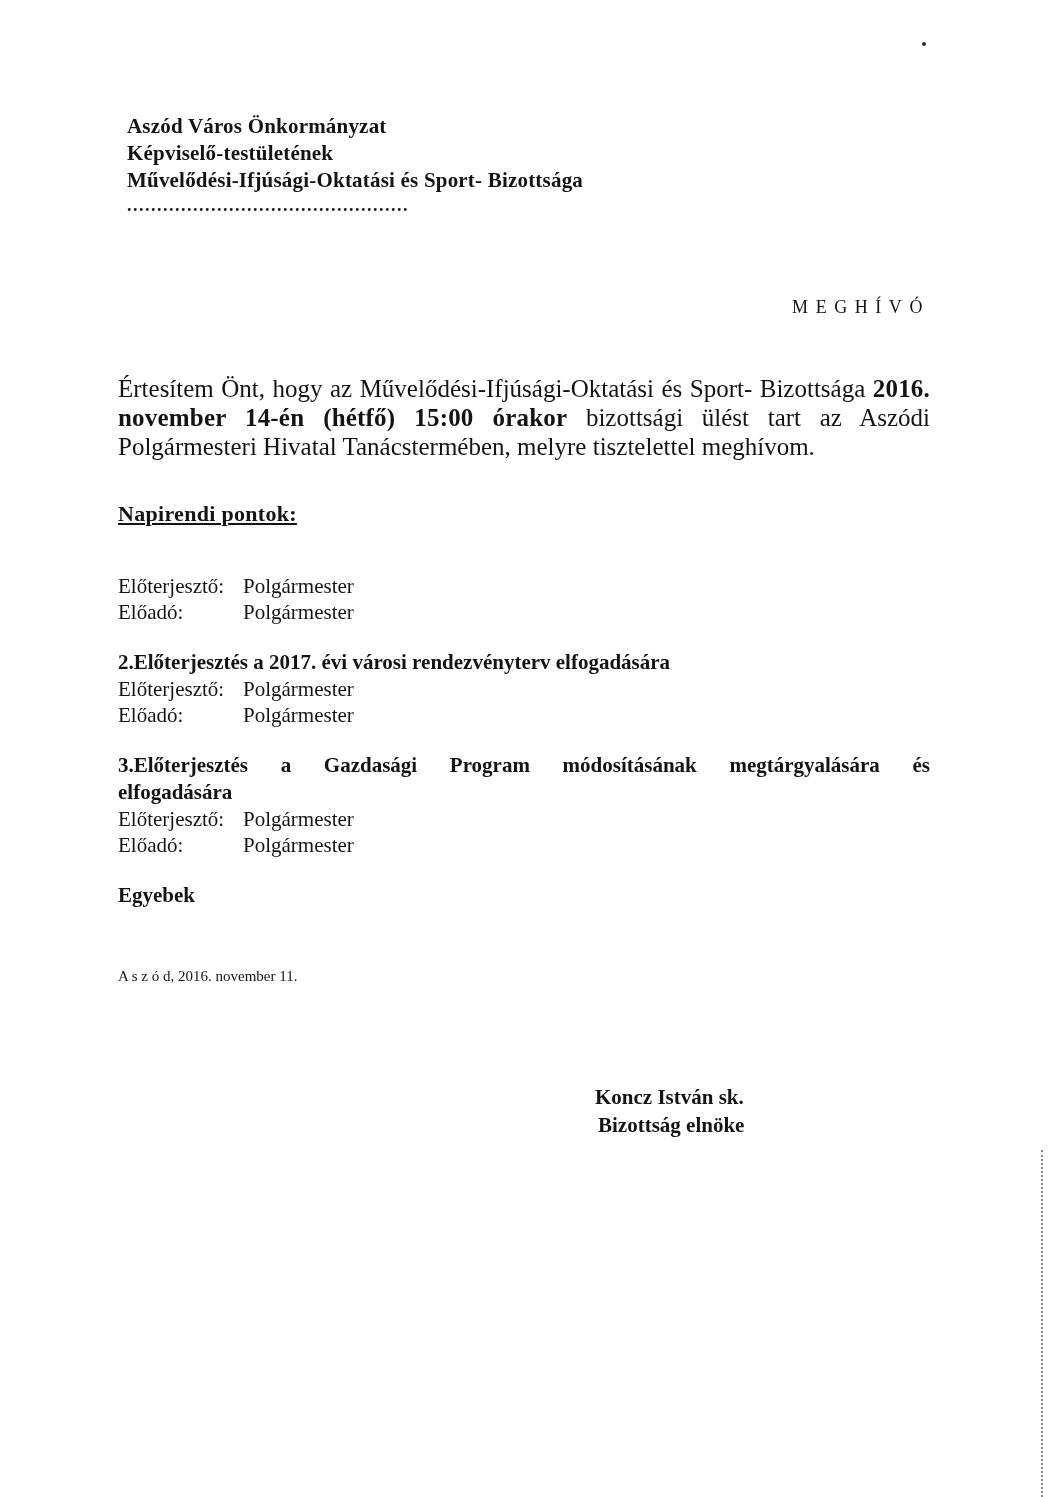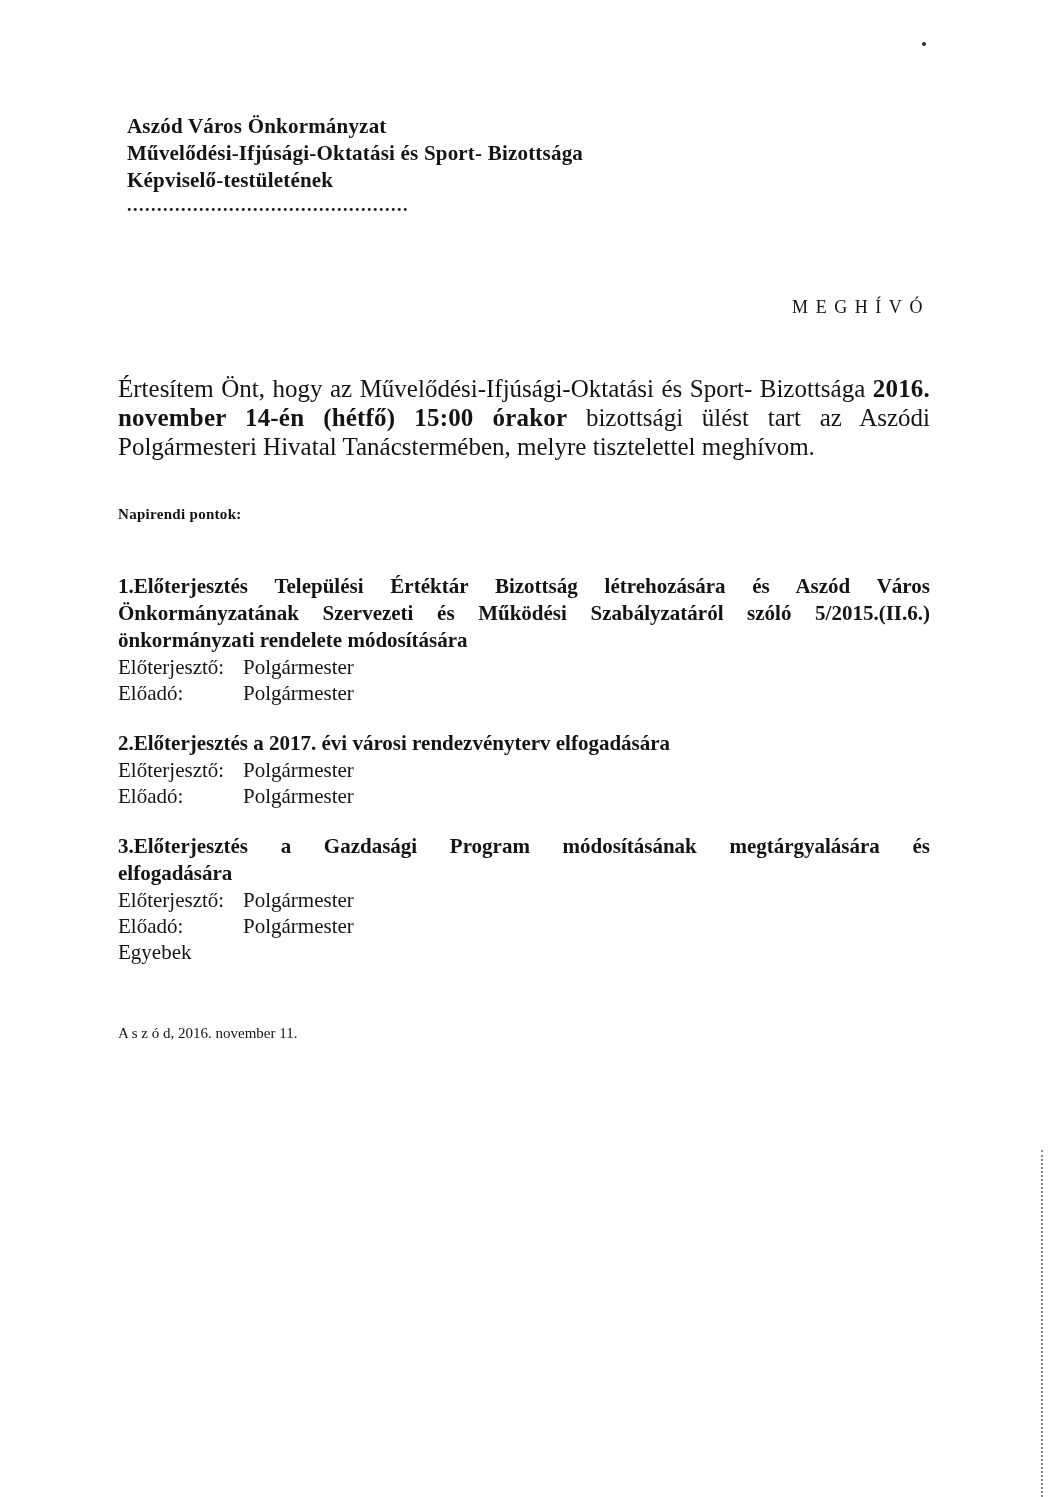--- a/index.html
+++ b/index.html
@@ -53,22 +53,23 @@
     font-size: 25px;
     line-height: 29px;
     text-align: justify;
     text-justify: inter-word;
   }
   .intro b { letter-spacing: 0.2px; }
 
   
   .agenda-heading {
     margin-top: 40px;
-    font-size: 15px;
+    font-size: 22px;
     font-weight: bold;
+    text-decoration: underline;
     line-height: 26px;
     letter-spacing: 0.3px;
   }
   .agenda-item { margin-top: 24px; }
   .agenda-item.gap-large { margin-top: 46px; }
   .agenda-item.gap-xlarge { margin-top: 24px; }
   .item-title {
     font-size: 21px;
     font-weight: bold;
     line-height: 27px;
@@ -79,22 +80,23 @@
   .item-title.stretched { word-spacing: 7px; }
   .meta-row {
     font-size: 21px;
     line-height: 26px;
   }
   .meta-label {
     display: inline-block;
     width: 125px;
   }
   .other-heading {
+    margin-top: 24px;
     font-size: 21px;
-    font-weight: normal;
+    font-weight: bold;
     line-height: 27px;
   }
 
   
   .date-line {
     margin-top: 54px;
     font-size: 15px;
     line-height: 27px;
   }
   .signature {
@@ -127,33 +129,32 @@
   }
 </style>
 </head>
 <body>
 
 <div class="page">
   <div class="content">
 
     <div class="letterhead">
       <div>Aszód Város Önkormányzat</div>
+      <div>Képviselő-testületének</div>
       <div>Művelődési-Ifjúsági-Oktatási és Sport- Bizottsága</div>
-      <div>Képviselő-testületének</div>
     </div>
     <div class="dotted-rule">...............................................</div>
 
     <div class="doc-title">MEGHÍVÓ</div>
 
     <p class="intro"><span>Értesítem Önt, hogy az Művelődési-Ifjúsági-Oktatási és Sport- Bizottsága </span><b>2016. november 14-én (hétfő) 15:00 órakor</b><span> bizottsági ülést tart az Aszódi Polgármesteri Hivatal Tanácstermében, melyre tisztelettel meghívom.</span></p>
 
     <div class="agenda-heading">Napirendi pontok:</div>
 
     <div class="agenda-item gap-large">
-      <p class="item-title">1.Előterjesztés Települési Értéktár Bizottság létrehozására és Aszód Város Önkormányzatának Szervezeti és Működési Szabályzatáról szóló 5/2015.(II.6.) önkormányzati rendelete módosítására</p>
       <div class="meta-row">
         <span class="meta-label">Előterjesztő:</span><span>Polgármester</span>
       </div>
       <div class="meta-row">
         <span class="meta-label">Előadó:</span><span>Polgármester</span>
       </div>
     </div>
 
     <div class="agenda-item">
       <p class="item-title">2.Előterjesztés a 2017. évi városi rendezvényterv elfogadására</p>
@@ -172,18 +173,22 @@
       </div>
       <div class="meta-row">
         <span class="meta-label">Előadó:</span><span>Polgármester</span>
       </div>
     </div>
 
     <div class="other-heading">Egyebek</div>
 
     <div class="date-line">A s z ó d, 2016. november 11.</div>
 
+    <div class="signature">
+      <div>Koncz István sk.</div>
+      <div class="role">Bizottság elnöke</div>
+    </div>
 
   </div>
 
   <div class="artifact-dot"></div>
   <div class="artifact-vline"></div>
 </div>
 
 </body></html>

